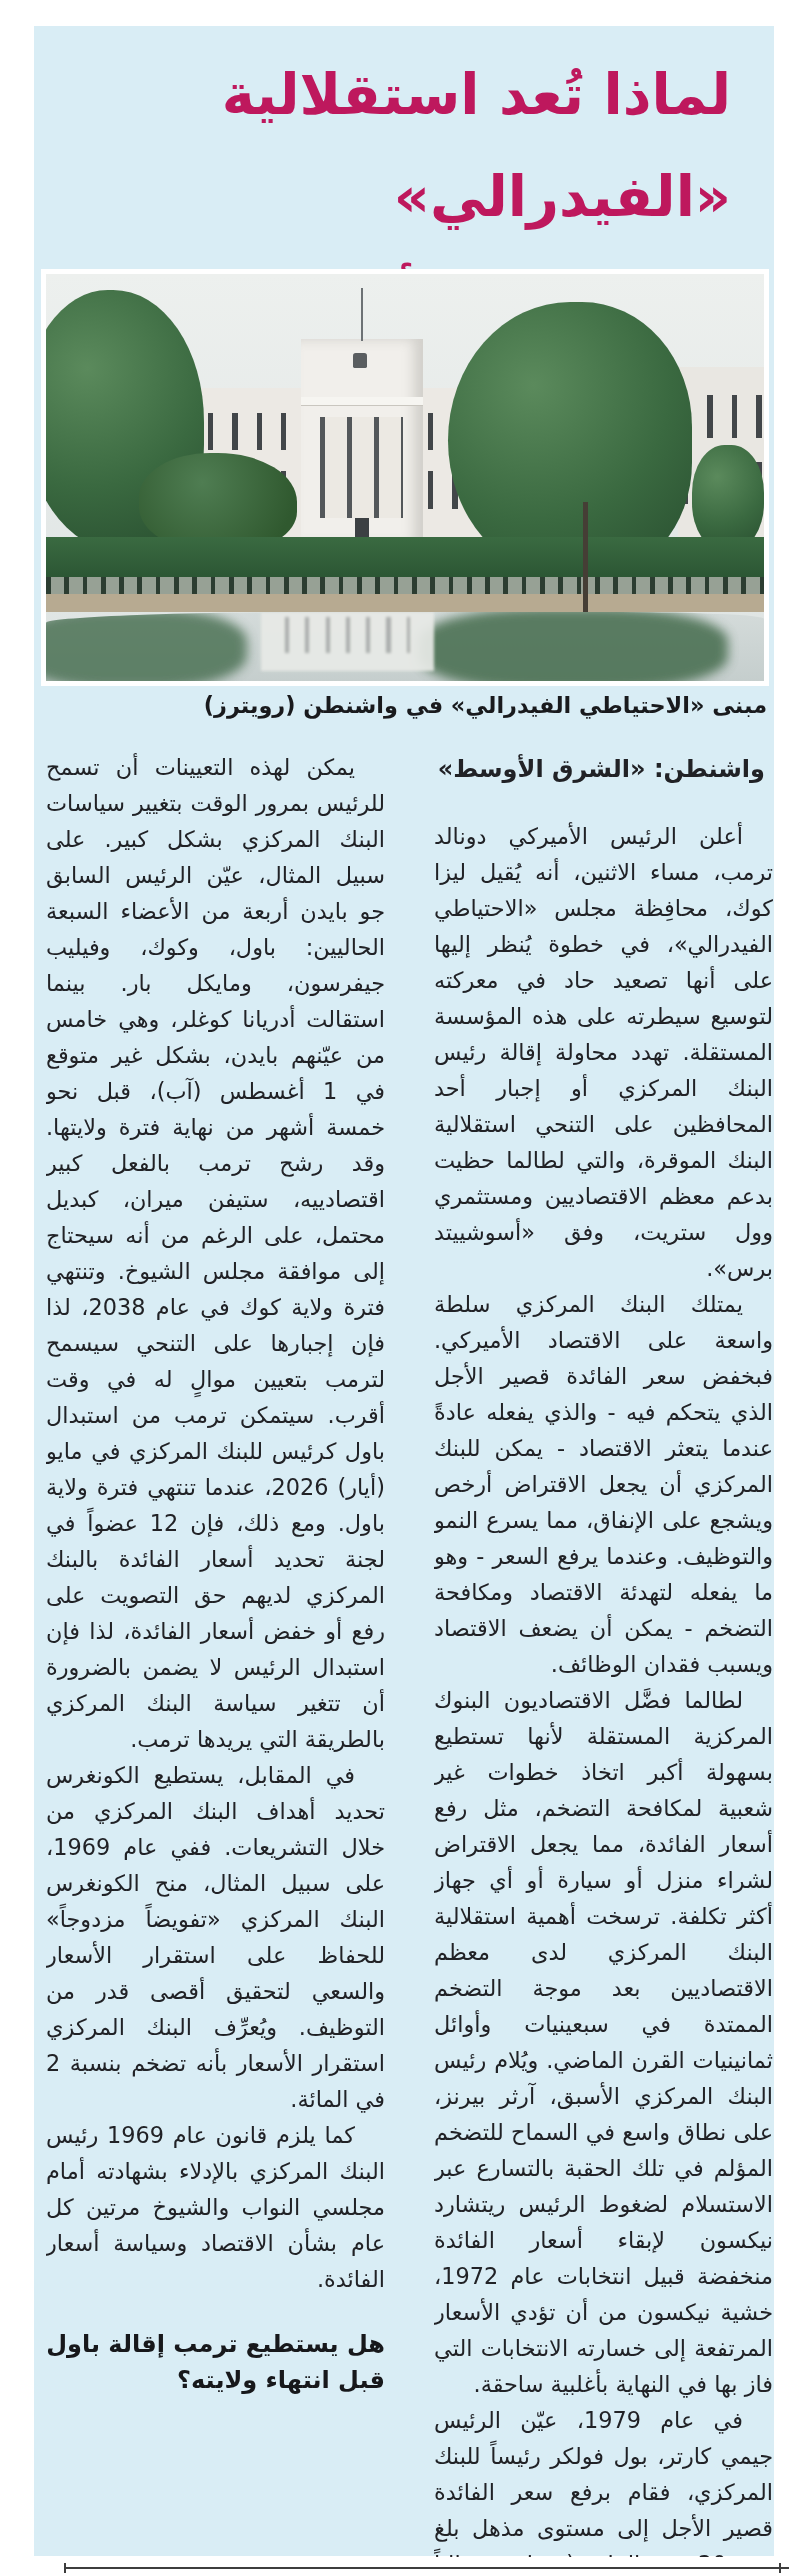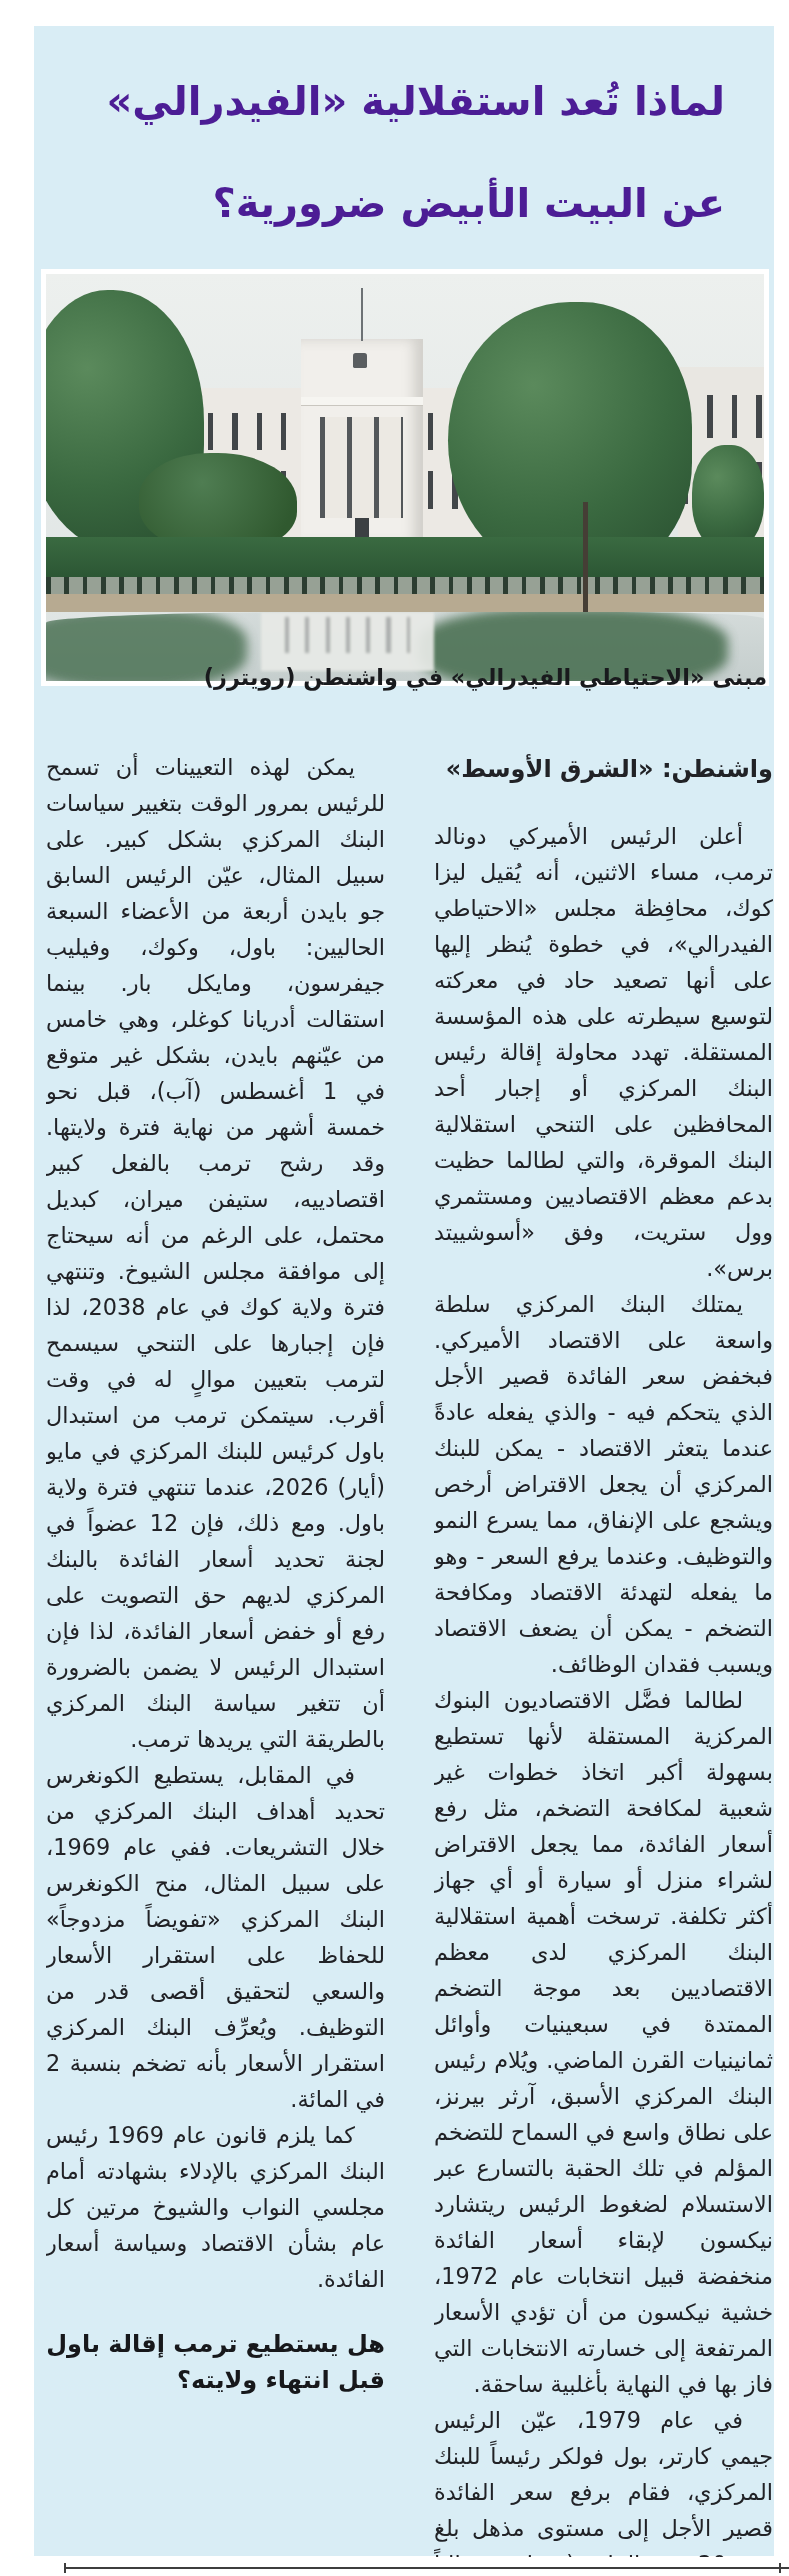--- a/index.html
+++ b/index.html
@@ -3,23 +3,23 @@
 <meta charset="utf-8">
 <style>
   html,body{margin:0;padding:0;background:#ffffff;}
   .page{
     position:relative;width:789px;height:2576px;background:#ffffff;
     overflow:hidden;direction:rtl;
     font-family:"DejaVu Sans", sans-serif;color:#1f2125;
   }
   .panel{position:absolute;left:34px;top:26.4px;width:740px;height:2530px;background:#d9edf5;}
   .title{
-    position:absolute;top:42px;right:56px;left:81px;margin:8px;
-    text-align:right;font-weight:bold;color:#4c1d95;
-    font-size:40px;line-height:102px;letter-spacing:-0.7px;
+    position:absolute;top:42px;right:56px;left:81px;margin:2px;
+    text-align:right;font-weight:bold;color:#be185d;
+    font-size:56px;line-height:102px;letter-spacing:-0.7px;
   }
   .t-line{display:block;}
   .photo{
     position:absolute;left:41px;top:269px;width:728px;height:417px;margin:0;
     background:#ffffff;padding:4.7px;box-sizing:border-box;
   }
   .scene{position:relative;width:100%;height:100%;overflow:hidden;background:linear-gradient(#edf0ee, #e2e7e6 70%, #dde3e1);}
   .scene div{position:absolute;}
   .bldg{background:#ece9e4;}
   .far-bldg{left:88%;top:23%;width:12.5%;height:43%;background:#e9e7e2;}
@@ -42,32 +42,32 @@
   .hedge{left:0;top:64.5%;width:100%;height:10%;background:linear-gradient(#3a6a41,#2c5634);}
   .posts{left:0;top:74.5%;width:100%;height:4%;background:repeating-linear-gradient(90deg,#2c3d31 0 4.7px,#97a195 4.7px 18.3px);}
   .ground{left:0;top:78.5%;width:100%;height:4.5%;background:#b7aa91;}
   .pool{left:0;top:83%;width:100%;height:17%;overflow:hidden;background:linear-gradient(#d4dbda,#c5cecd);border-radius:40% 20% 0 0 / 11px 6.8px 0 0;}
   .refl{filter:blur(5.4px);border-radius:40%;}
   .refl-left{left:-4%;top:-5%;width:32%;height:115%;background:#41694a;opacity:.78;}
   .refl-right{left:52%;top:-6%;width:43%;height:118%;background:#3f6747;opacity:.82;}
   .refl-bldg{left:30%;top:0;width:24%;height:85%;background:#e8eae6;opacity:.92;filter:blur(1.4px);}
   .refl-slits{left:14%;right:14%;top:8%;height:62%;background:repeating-linear-gradient(90deg,rgba(70,75,78,.4) 0 4.1px,rgba(0,0,0,0) 4.1px 20.3px);}
   .caption{
-    position:absolute;top:664px;right:22px;margin:0;
+    position:absolute;top:692px;right:22px;margin:0;
     font-size:22.4px;font-weight:bold;color:#191a1d;text-align:left;
   }
   .col{
     position:absolute;width:339px;height:1806px;overflow:hidden;
     font-size:22.4px;line-height:36px;text-align:justify;color:#212226;
   }
   .col p{margin:0;text-indent:30px;}
   .col p.no-indent{text-indent:0;}
   .col-right{left:434px;top:751px;}
   .col-left{left:46px;top:749px;}
-  .byline{font-weight:bold;font-size:24px;margin:0 0 31px 0;text-align:right;}
+  .byline{font-weight:bold;font-size:24px;margin:0 8px 31px 0;text-align:right;}
   .subhead{
     font-weight:bold;font-size:24px;color:#17181b;margin:0;text-align:right;
   }
   .subhead-left{margin-top:28.5px;margin-bottom:9.5px;}
   .bottom-rule{position:absolute;left:64px;top:2567px;width:725px;height:2px;background:#3d3d3d;}
   .rule-tick{position:absolute;width:2px;height:10.2px;top:-4.1px;background:#3d3d3d;}
   .tick-left{left:0;} .tick-right{right:8.1px;}
 </style>
 </head>
 <body>

